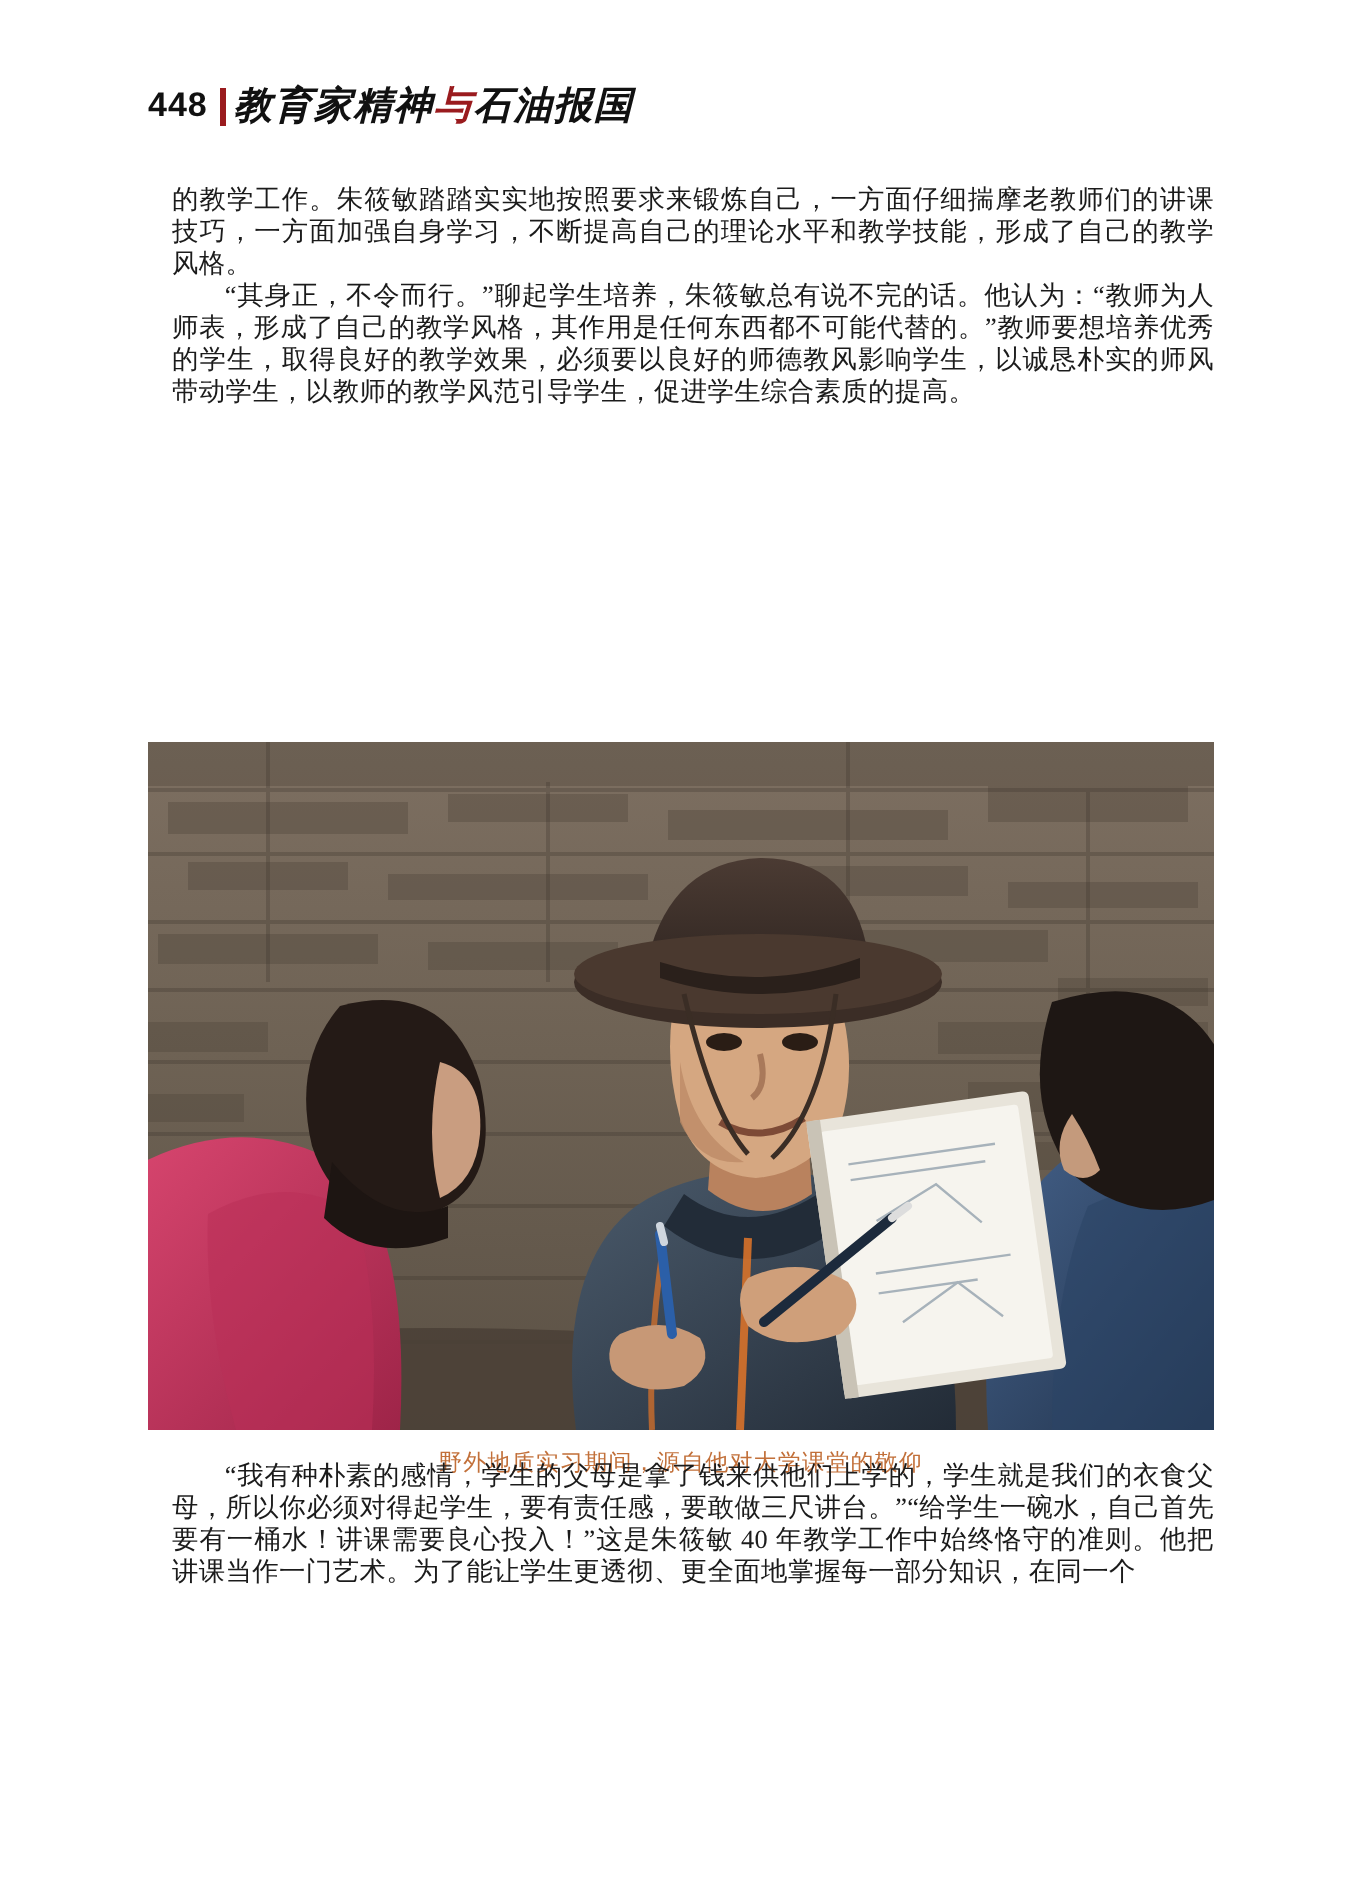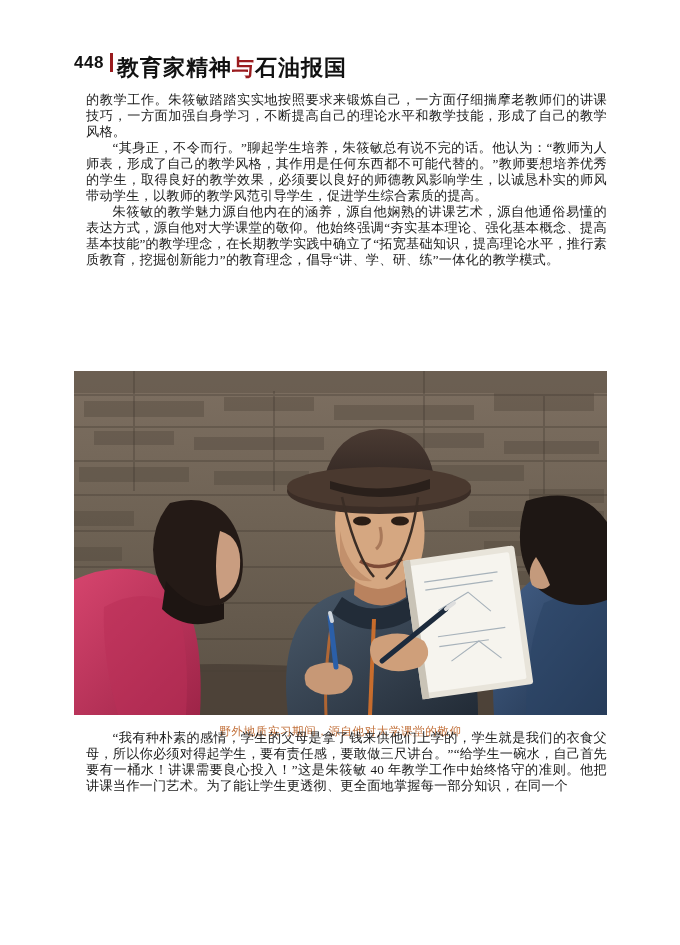--- a/index.html
+++ b/index.html
@@ -19,43 +19,45 @@
     position: relative;
     width: 680px;
     height: 945px;
     background: #ffffff;
   }
 
   
   .runhead {
     position: absolute;
     left: 74px;
-    top: 53px;
+    top: 36px;
     width: 540px;
     height: 34px;
     display: flex;
+    align-items: center;
     gap: 2px;
   }
   .folio {
     font-family: "Liberation Sans", sans-serif;
     font-size: 17px;
     font-weight: bold;
     color: #111;
     letter-spacing: 0.5px;
   }
   .folio-rule {
     width: 3px;
     height: 19px;
     background: #9a1b1e;
     margin: 0 2px 0 4px;
   }
   .runhead-title {
     font-family: "DejaVu Serif", serif;
-    font-size: 22px;
+    font-size: 19px;
     font-weight: bold;
+    font-style: italic;
     color: #111;
     letter-spacing: 1px;
     white-space: nowrap;
   }
   .runhead-title .red {
     color: #9a1b1e;
   }
 
   
   .body-col {
@@ -118,21 +120,20 @@
     <span class="folio">448</span>
     <span class="folio-rule"></span>
     <span class="runhead-title">
       <span>教育家精神</span><span class="red">与</span><span>石油报国</span>
     </span>
   </div>
 
   <div class="body-col">
     <p class="para">的教学工作。朱筱敏踏踏实实地按照要求来锻炼自己，一方面仔细揣摩老教师们的讲课技巧，一方面加强自身学习，不断提高自己的理论水平和教学技能，形成了自己的教学风格。</p>
     <p class="para indent">“其身正，不令而行。”聊起学生培养，朱筱敏总有说不完的话。他认为：“教师为人师表，形成了自己的教学风格，其作用是任何东西都不可能代替的。”教师要想培养优秀的学生，取得良好的教学效果，必须要以良好的师德教风影响学生，以诚恳朴实的师风带动学生，以教师的教学风范引导学生，促进学生综合素质的提高。</p>
-    <p class="para indent">朱筱敏的教学魅力源自他内在的涵养，源自他娴熟的讲课艺术，源自他通俗易懂的表达方式，源自他对大学课堂的敬仰。他始终强调“夯实基本理论、强化基本概念、提高基本技能”的教学理念，在长期教学实践中确立了“拓宽基础知识，提高理论水平，推行素质教育，挖掘创新能力”的教育理念，倡导“讲、学、研、练”一体化的教学模式。</p>
   </div>
 
   <div class="figure">
     <div class="photo">
       <svg width="533" height="344" viewBox="0 0 533 344" xmlns="http://www.w3.org/2000/svg" role="img">
         <defs>
           <linearGradient id="wall" x1="0" y1="0" x2="0" y2="1">
             <stop offset="0%" stop-color="#7d6f61"></stop>
             <stop offset="45%" stop-color="#6e6254"></stop>
             <stop offset="100%" stop-color="#5b5145"></stop>

